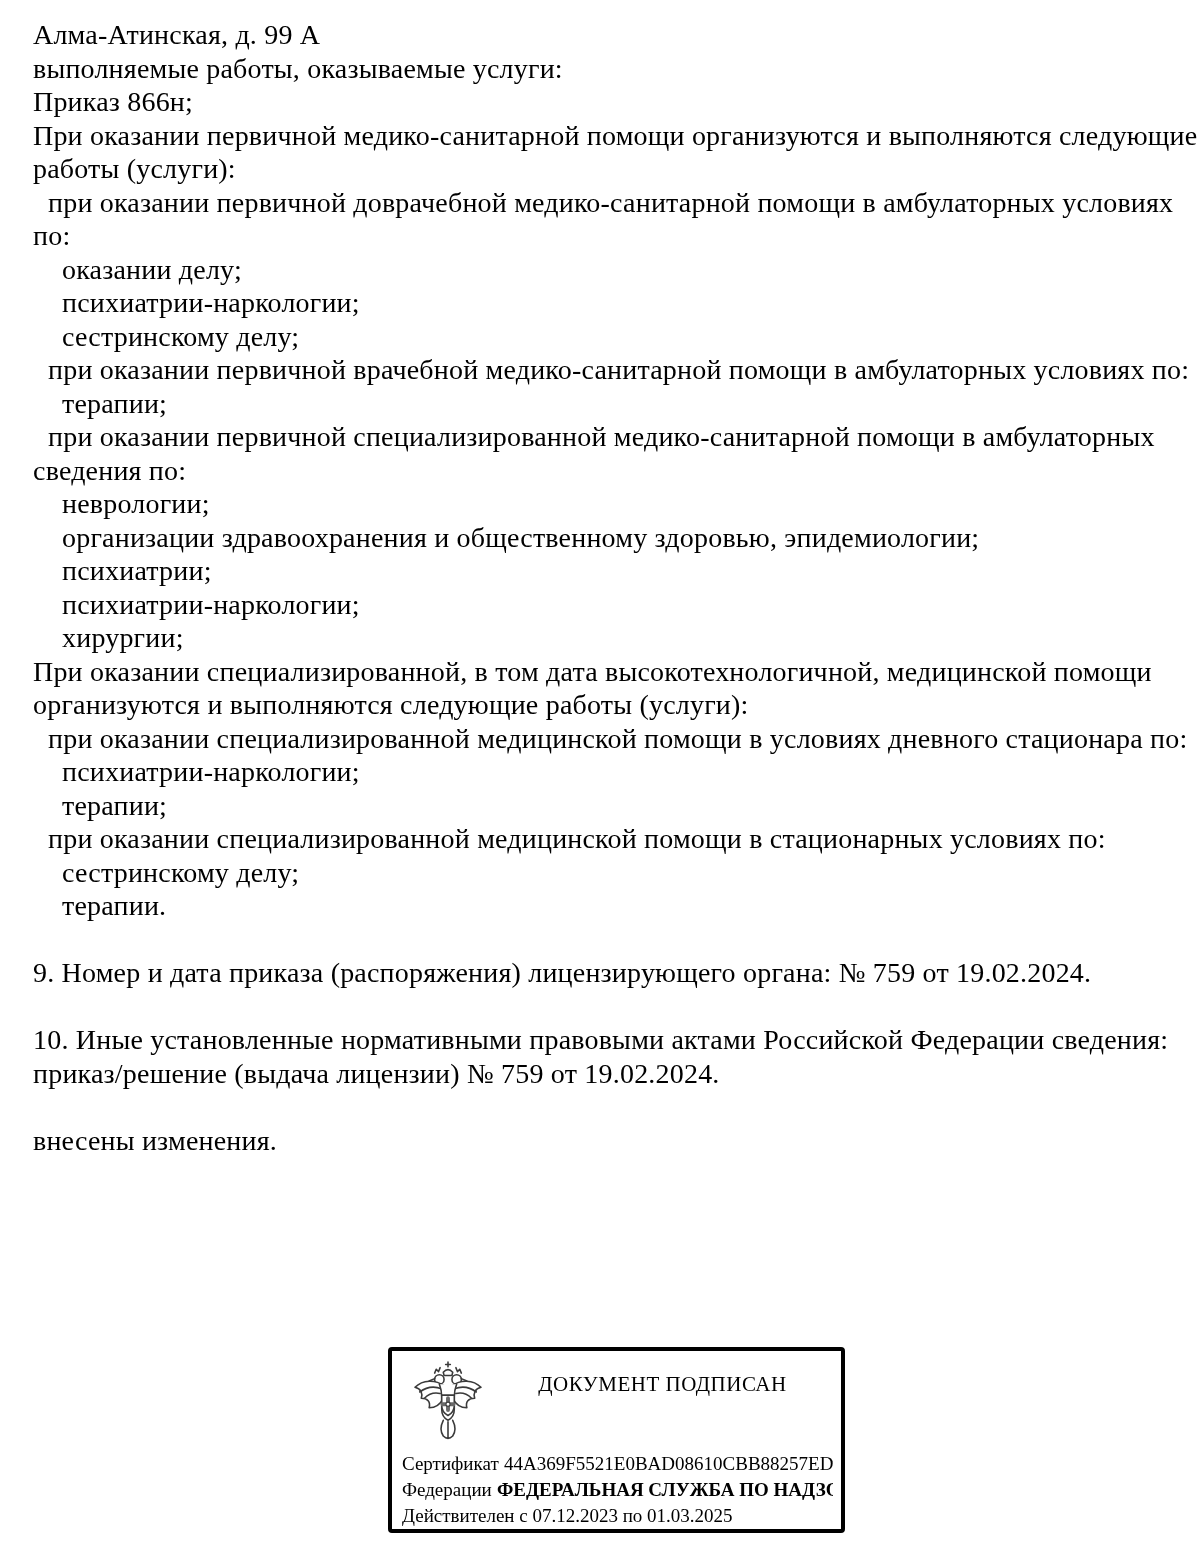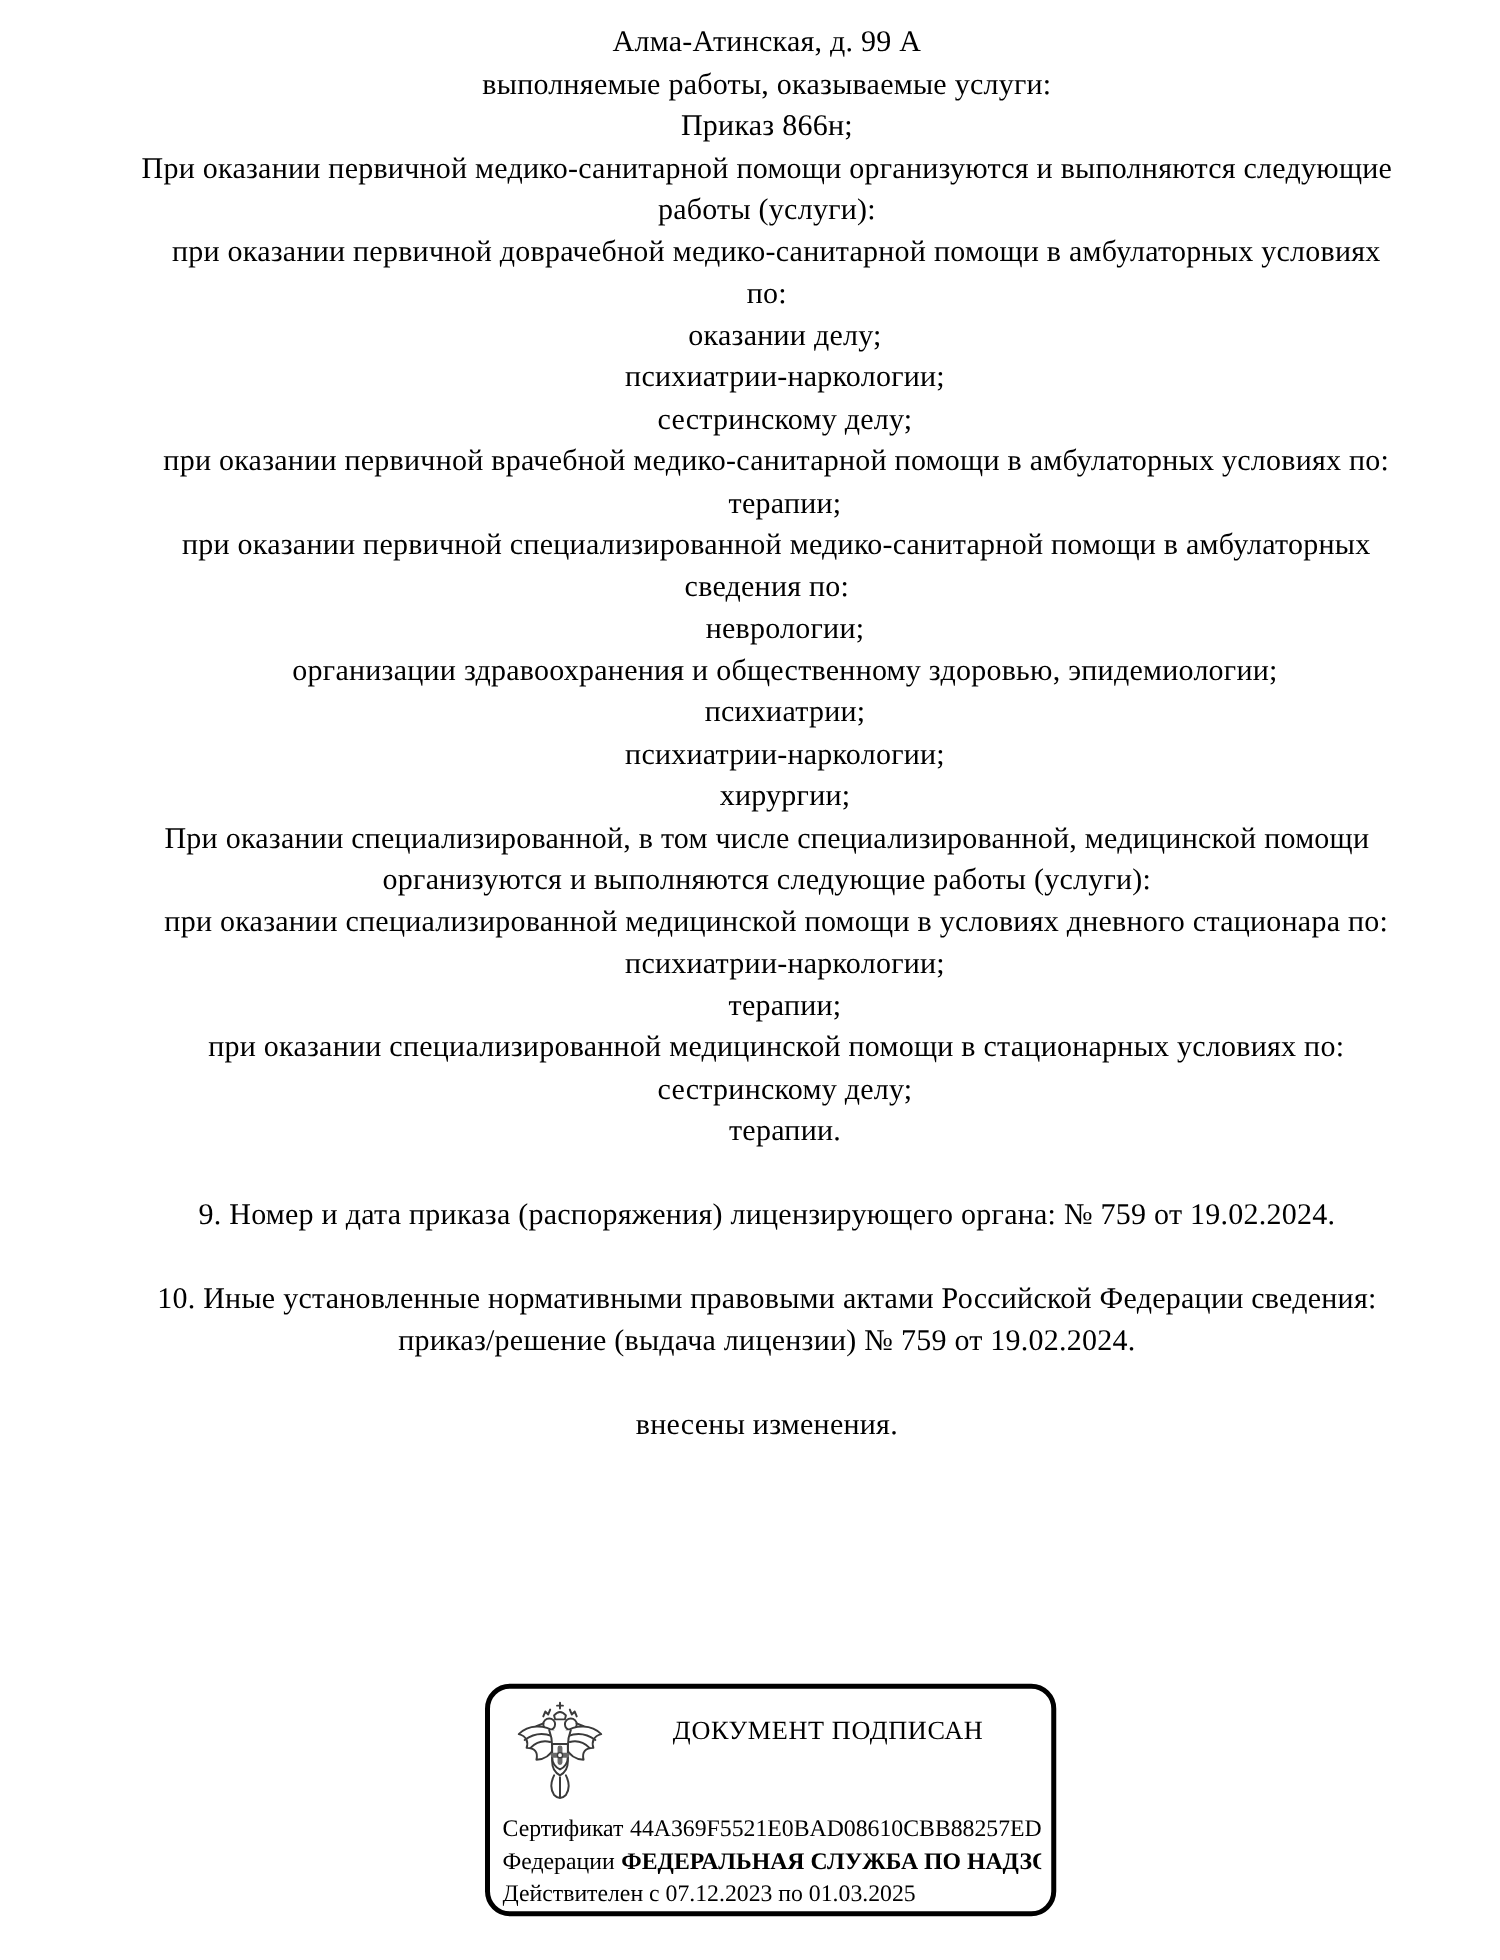--- a/index.html
+++ b/index.html
@@ -4,31 +4,31 @@
 <style>
   html,body { margin:0; padding:0; }
   body {
     width:1200px; height:1568px;
     background:#ffffff; color:#000000;
     font-family:"Liberation Serif", serif;
     position:relative; overflow:hidden;
   }
   .doc-body {
     position:absolute; top:18px; left:33px; right:6px;
-    font-size:24px; letter-spacing:0.2px;text-align:center;
+    font-size:28px; letter-spacing:0.2px;
   }
   .line { line-height:33.5px; min-height:33.5px; white-space:nowrap; }
   .indent-0 { padding-left:0; }
   .indent-1 { padding-left:15px; }
   .indent-2 { padding-left:29px; }
 
   .stamp {
     position:absolute; left:388px; top:1347px;
     width:457px; height:186px;
-    border:4px solid #000; border-radius:20px;
+    border:4px solid #000; border-radius:4px;
     background:#fff; box-sizing:border-box;
     padding:6px 8px 0 8px; overflow:hidden;
   }
   .stamp-header { display:flex; align-items:flex-start; }
   .emblem { width:84px; height:88px; margin:2px 2px 0 6px; flex:none; }
   .emblem svg { width:100%; height:100%; display:block; }
   .stamp-title {
     flex:1; text-align:center;
     font-size:21px; line-height:27px; padding-top:14px;
     letter-spacing:0.5px; white-space:nowrap;
@@ -54,21 +54,21 @@
     <div class="line indent-2">сестринскому делу;</div>
     <div class="line indent-1">при оказании первичной врачебной медико-санитарной помощи в амбулаторных условиях по:</div>
     <div class="line indent-2">терапии;</div>
     <div class="line indent-1">при оказании первичной специализированной медико-санитарной помощи в амбулаторных</div>
     <div class="line indent-0">сведения по:</div>
     <div class="line indent-2">неврологии;</div>
     <div class="line indent-2">организации здравоохранения и общественному здоровью, эпидемиологии;</div>
     <div class="line indent-2">психиатрии;</div>
     <div class="line indent-2">психиатрии-наркологии;</div>
     <div class="line indent-2">хирургии;</div>
-    <div class="line indent-0">При оказании специализированной, в том числе специализированной, медицинской помощи</div>
+    <div class="line indent-0">При оказании специализированной, в том дата высокотехнологичной, медицинской помощи</div>
     <div class="line indent-0">организуются и выполняются следующие работы (услуги):</div>
     <div class="line indent-1">при оказании специализированной медицинской помощи в условиях дневного стационара по:</div>
     <div class="line indent-2">психиатрии-наркологии;</div>
     <div class="line indent-2">терапии;</div>
     <div class="line indent-1">при оказании специализированной медицинской помощи в стационарных условиях по:</div>
     <div class="line indent-2">сестринскому делу;</div>
     <div class="line indent-2">терапии.</div>
     <div class="line indent-0">&nbsp;</div>
     <div class="line indent-0">9. Номер и дата приказа (распоряжения) лицензирующего органа: № 759 от 19.02.2024.</div>
     <div class="line indent-0">&nbsp;</div>

